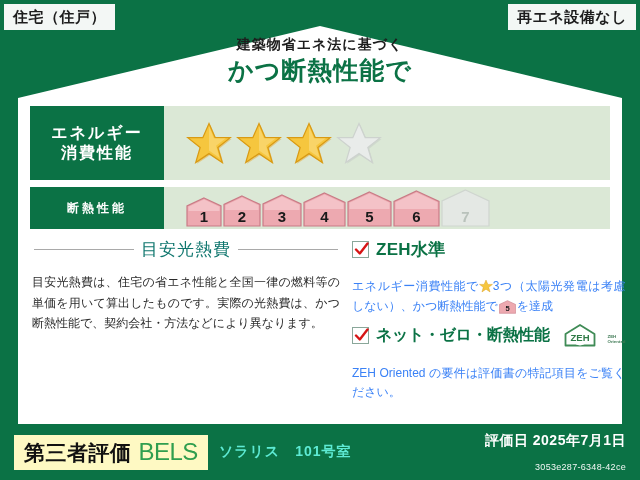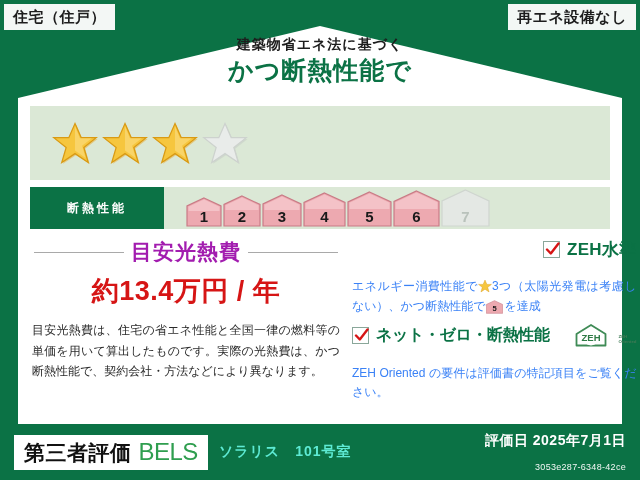--- a/index.html
+++ b/index.html
@@ -137,23 +137,23 @@
 
   
   #cost-head {
     display: flex;
     align-items: center;
     gap: 7px;
     padding: 0 4px;
   }
   #cost-head .rule { flex: 1; height: 1px; background: #a9a9a9; }
   #cost-head-text {
-    font-size: 21px;
-    font-weight: bold;
-    color: #a21caf;
+    font-size: 17px;
+    font-weight: normal;
+    color: #0f766e;
     letter-spacing: 1px;
     white-space: nowrap;
   }
   #cost-amount {
     text-align: center;
     font-size: 27px;
     font-weight: bold;
     color: #d61515;
     margin-top: 7px;
     letter-spacing: 0.5px;
@@ -166,21 +166,20 @@
     text-align: justify;
     padding: 0 2px;
   }
 
   
   .check-item { margin-bottom: 6px; }
   .check-head {
     display: flex;
     align-items: center;
     gap: 7px;
-    justify-content: flex-end;
   }
   .checkbox {
     flex: 0 0 auto;
     width: 17px; height: 17px;
     border: 1px solid #8aa79a;
     background: #ffffff;
     position: relative;
   }
   .checkbox svg { position: absolute; left: 1px; top: 0px; }
   .check-title {
@@ -199,21 +198,21 @@
     text-align: justify;
   }
   .inline-star { display: inline-block; vertical-align: -3px; }
   .inline-house { display: inline-block; vertical-align: -4px; margin: 0 1px; }
 
   
   #zeh-badge {
     display: inline-flex;
     align-items: flex-end;
     gap: 10px;
-    margin-left: 18px;
+    margin-left: 7px;
   }
   #zeh-oriented-text {
     font-size: 4.4px;
     color: #3f7a55;
     line-height: 1.25;
     font-weight: bold;
     padding-bottom: 3px;
     white-space: nowrap;
   }
 
@@ -222,21 +221,21 @@
     position: absolute;
     left: 0; right: 0; bottom: 0;
     height: 56px;
     display: flex;
     align-items: center;
     justify-content: space-between;
     padding: 0 14px;
   }
   #footer-left { display: flex; align-items: center; }
   #bels-box {
-    background: #ffffff;
+    background: #fef9c3;
     padding: 5px 10px 6px 10px;
     display: flex;
     align-items: baseline;
     gap: 7px;
     line-height: 1;
   }
   #bels-jp {
     font-size: 21px;
     font-weight: bold;
     color: #111111;
@@ -281,20 +280,24 @@
 
   <div id="roof"></div>
   <div id="title-block">
     <div id="title-sub">建築物省エネ法に基づく</div>
     <div id="title-main">かつ断熱性能で</div>
   </div>
 
   <div id="panel">
 
     <div class="perf-row" id="row-energy">
+      <div class="perf-label" id="label-energy">
+        <span>エネルギー</span>
+        <span>消費性能</span>
+      </div>
       <div class="perf-value">
         <svg class="star" viewBox="0 0 52 50">
           <polygon points="26,3 33,19 50,19 36,30 41,47 26,37 11,47 16,30 2,19 19,19" fill="#e8a520" transform="translate(1.5,1.5)" opacity="0.45"></polygon>
           <polygon points="26,3 33,19 50,19 36,30 41,47 26,37 11,47 16,30 2,19 19,19" fill="#f6c63e" stroke="#d99a14" stroke-width="1.4"></polygon>
           <polygon points="26,6 31.5,19.5 45,19.5 34,28 38,42 26,33.5 26,6" fill="#fbe08a" opacity="0.55"></polygon>
         </svg>
         <svg class="star" viewBox="0 0 52 50">
           <polygon points="26,3 33,19 50,19 36,30 41,47 26,37 11,47 16,30 2,19 19,19" fill="#e8a520" transform="translate(1.5,1.5)" opacity="0.45"></polygon>
           <polygon points="26,3 33,19 50,19 36,30 41,47 26,37 11,47 16,30 2,19 19,19" fill="#f6c63e" stroke="#d99a14" stroke-width="1.4"></polygon>
           <polygon points="26,6 31.5,19.5 45,19.5 34,28 38,42 26,33.5 26,6" fill="#fbe08a" opacity="0.55"></polygon>
@@ -368,21 +371,20 @@
     </div>
 
     <div id="lower">
 
       <div id="col-left">
         <div id="cost-head">
           <div class="rule"></div>
           <div id="cost-head-text">目安光熱費</div>
           <div class="rule"></div>
         </div>
-        <div id="cost-amount">約13.4万円 / 年</div>
         <div id="cost-note">目安光熱費は、住宅の省エネ性能と全国一律の燃料等の単価を用いて算出したものです。実際の光熱費は、かつ断熱性能で、契約会社・方法などにより異なります。</div>
       </div>
 
       <div id="col-right">
 
         <div class="check-item">
           <div class="check-head">
             <div class="checkbox">
               <svg width="15" height="15" viewBox="0 0 15 15">
                 <polyline points="2,7.5 5.8,11.5 13.5,1.5" fill="none" stroke="#d61515" stroke-width="2.4" stroke-linecap="round" stroke-linejoin="round"></polyline>

